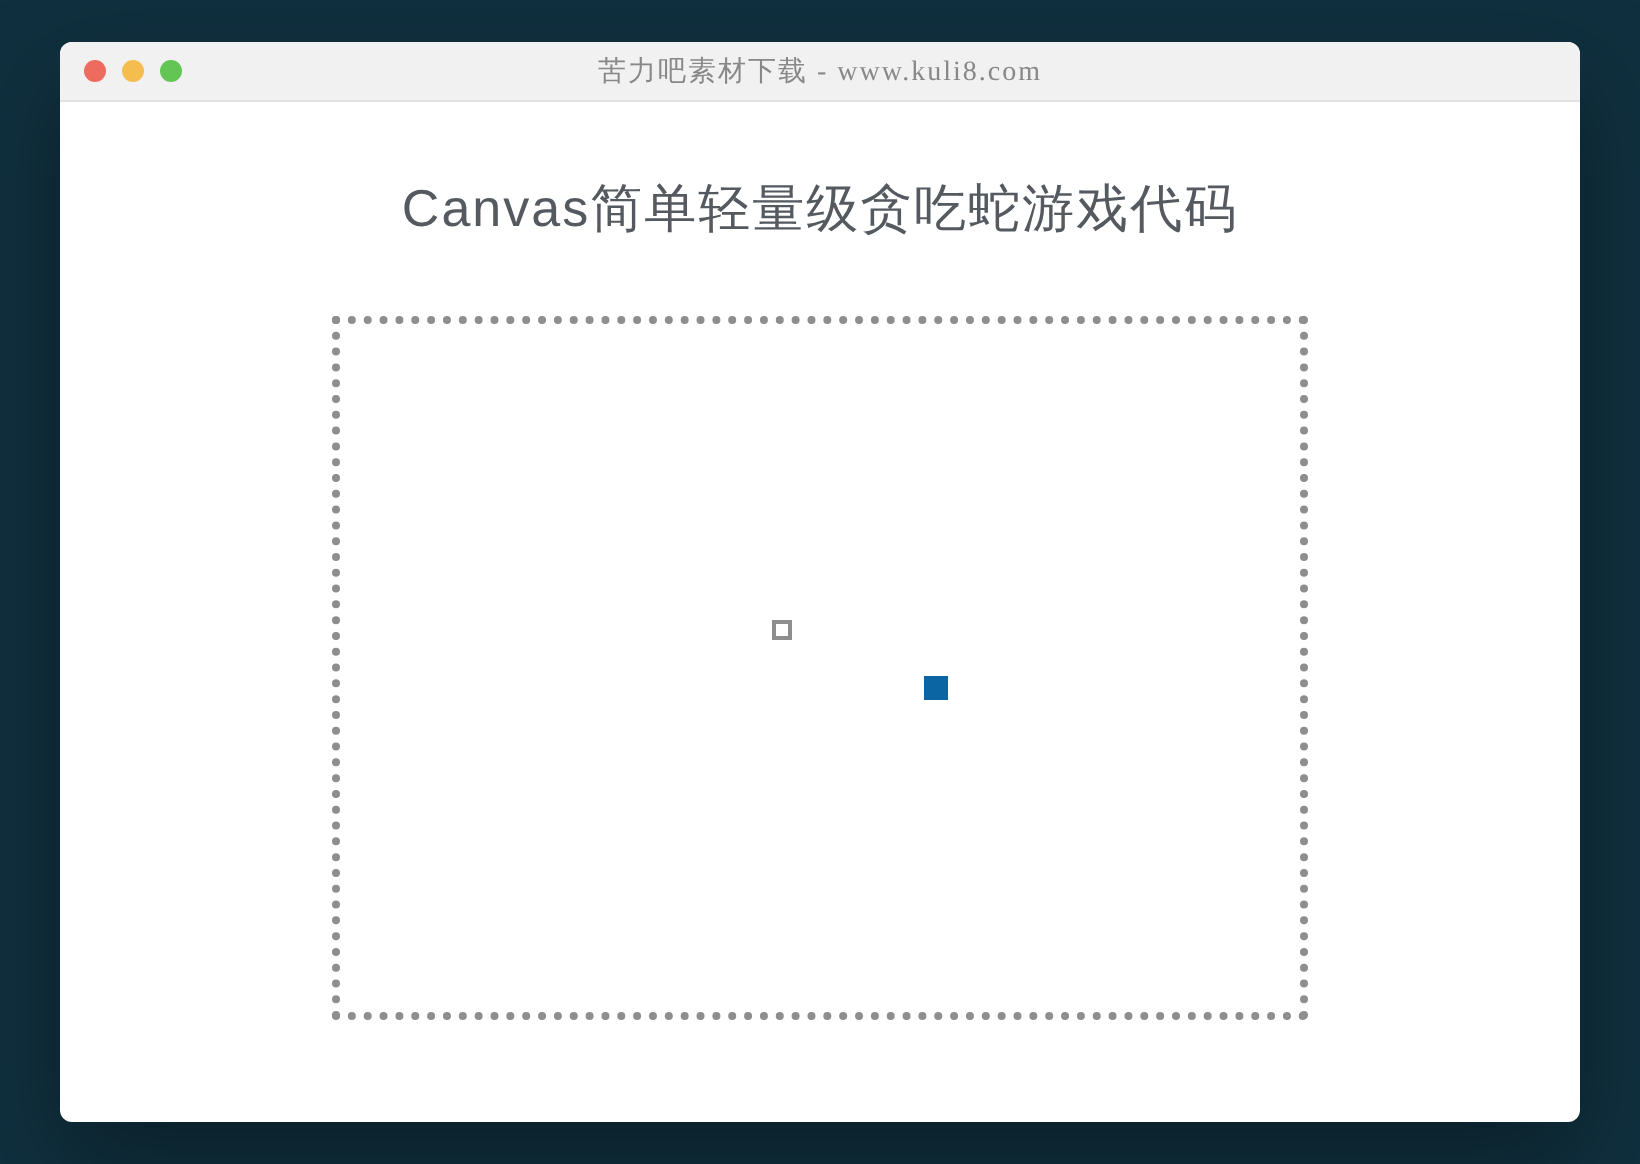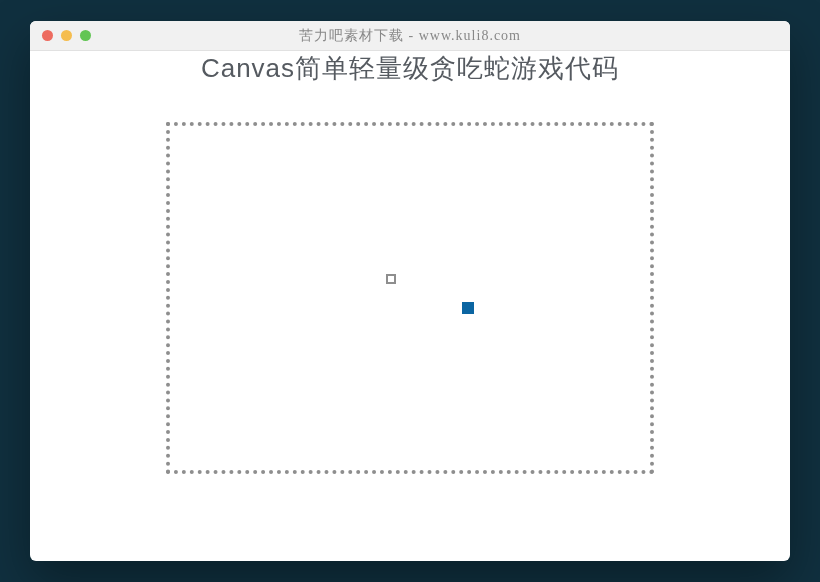--- a/index.html
+++ b/index.html
@@ -43,20 +43,21 @@
     position: absolute;
     left: 0; right: 0;
     text-align: center;
     color: #888;
     font-size: 14px;
     font-family: "SimSun", "Songti SC", serif;
     letter-spacing: 1px;
     pointer-events: none;
   }
   .content {
+    padding-top: 36px;
     text-align: center;
   }
   .heading {
     color: #555a60;
     font-size: 26px;
     font-weight: 400;
     letter-spacing: 1px;
   }
   .game-wrap {
     margin: 36px auto 0 auto;

